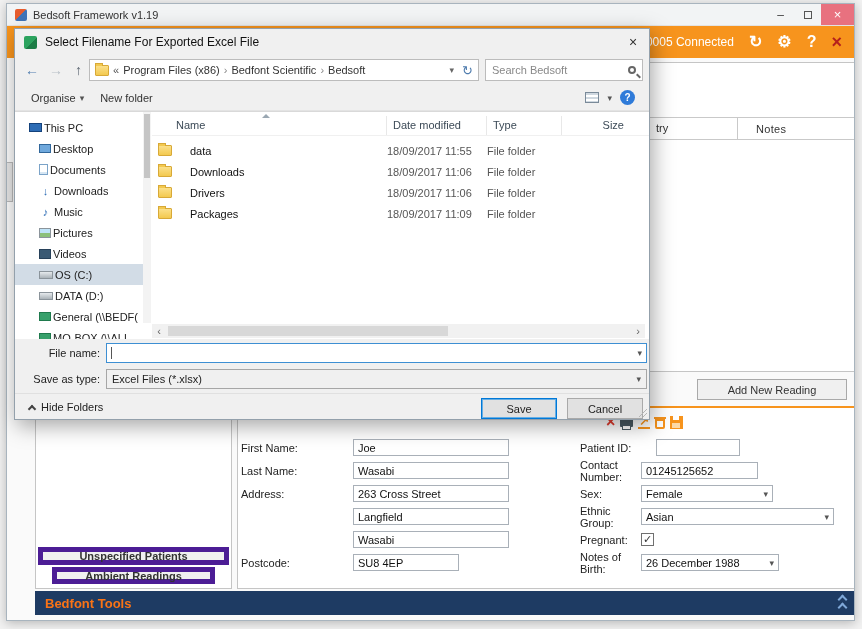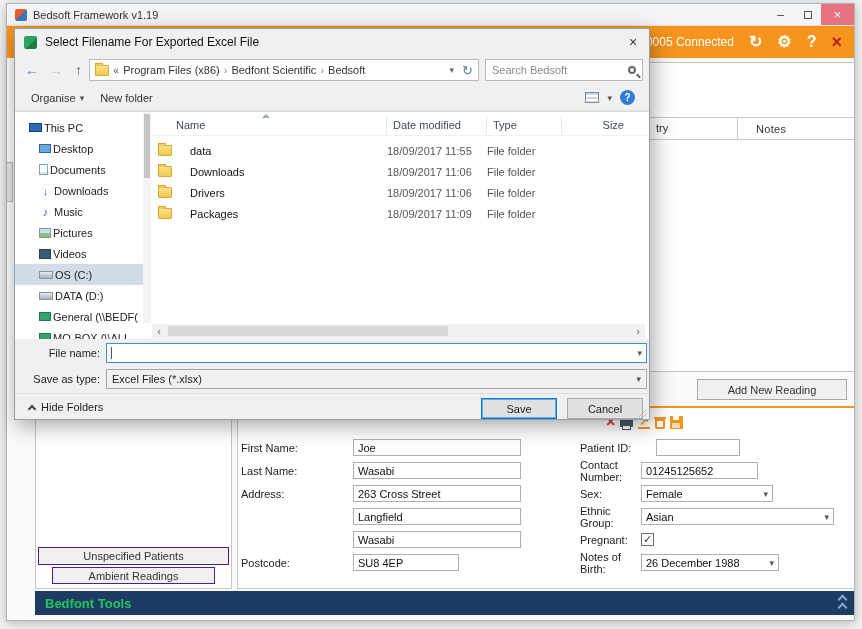--- a/index.html
+++ b/index.html
@@ -20,21 +20,21 @@
 
   .orange-bar { position:absolute; top:0; left:0; right:0; height:32px; background:#f7941d; display:flex; align-items:center; justify-content:flex-end; gap:15px; padding-right:12px; }
   .hdr-txt { color:#fff; font-size:12px; }
   .hdr-ic { color:#fff; font-size:16px; font-weight:bold; line-height:16px; cursor:default; }
   .hdr-ic.closex { color:#b5201c; font-size:18px; }
 
   .side-tab { position:absolute; left:0; top:136px; width:6px; height:40px; background:#e4e4e4; border:1px solid #b7b7b7; border-left:none; }
 
   .panel { background:#fff; border:1px solid #c5c5c5; position:absolute; }
   .patients-panel { left:28px; top:36px; width:197px; height:527px; }
-  .pbtn { position:absolute; height:18px; background:#f0f0f0; border:1px solid #4c1d95; display:flex; align-items:center; justify-content:center; font-size:11px; color:#333; }
+  .pbtn { position:absolute; height:18px; background:#f0f0f0; border:5px solid #4c1d95; display:flex; align-items:center; justify-content:center; font-size:11px; color:#333;font-weight:bold; }
   .pbtn.unspec { left:2px; right:2px; top:484px; }
   .pbtn.ambient { left:16px; right:16px; top:504px; height:17px; }
 
   .readings-panel { left:230px; top:36px; width:619px; height:310px; }
   .readings-header { position:absolute; left:0; right:0; top:54px; height:23px; border-top:1px solid #c9c9c9; border-bottom:1px solid #c9c9c9; display:flex; align-items:center; }
   .rh-cell1 { position:relative; width:500px; height:100%; border-right:1px solid #c9c9c9; }
   .rh-cell1 span { position:absolute; left:418px; top:4px; color:#333; }
   .rh-cell2 { flex:1; padding-left:18px; color:#333; letter-spacing:.3px; }
 
   .add-btn { position:absolute; left:690px; top:353px; width:150px; height:21px; background:#f0f0f0; border:1px solid #a9a9a9; display:flex; align-items:center; justify-content:center; color:#333; }
@@ -53,29 +53,29 @@
   .fi.save::before { content:""; position:absolute; top:0; left:3px; width:6px; height:4px; background:#fff; }
   .fi.save::after { content:""; position:absolute; bottom:1px; left:2px; width:8px; height:5px; background:#fcd9a8; }
 
   .form-col { position:absolute; top:28px; }
   .form-left { left:3px; width:300px; }
   .form-right { left:306px; width:310px; }
   .frow { height:23px; display:flex; align-items:center; }
   .flabel { width:112px; color:#222; }
   .form-right .flabel { width:95px;padding-left:36px; }
   .ibox { height:17px; border:1px solid #a9b0b8; background:#fff; display:flex; align-items:center; padding:0 4px; color:#111; }
-  .w168 { width:168px; } .w106 { width:106px; } .w84 { width:84px; margin-left:17px; }
+  .w168 { width:156px; } .w106 { width:106px; } .w84 { width:84px; margin-left:17px; }
   .w117 { width:117px; margin-left:2px; } .w132 { width:132px; margin-left:2px; }
   .w193 { width:193px; margin-left:2px; } .w138 { width:138px; margin-left:2px; }
   .sel { justify-content:flex-start; }
   .sel .arrow { margin-left:auto; color:#555; font-size:9px; }
   .checkbox { width:13px; height:13px; border:1px solid #707070; background:#fff; margin-left:2px; display:flex; align-items:center; justify-content:center; font-size:11px; color:#333; line-height:11px; }
 
   .tools-bar { position:absolute; left:28px; top:565px; width:821px; height:24px; background:#1e3b63; display:flex; align-items:center; padding:0 10px; }
-  .tools-title { color:#22c55e; font-size:13px; font-weight:bold; }
+  .tools-title { color:#f97316; font-size:13px; font-weight:bold; }
   .tools-chev { margin-left:auto; display:flex; flex-direction:column; gap:1px; }
   .chev { width:7px; height:7px; border-left:2px solid #7fa8d9; border-top:2px solid #7fa8d9; transform:rotate(45deg); display:block; }
   .chev.dark { border-color:#444; width:6px; height:6px; }
 
   
   .dialog { position:absolute; left:14px; top:28px; width:636px; height:392px; background:#f0f0f0; border:1px solid #93a0ab; box-shadow:3px 6px 20px rgba(0,0,0,.35); z-index:10; }
   .dlg-titlebar { height:26px; display:flex; align-items:center; }
   .dlg-ic { width:13px; height:13px; margin:0 8px 0 9px; background:linear-gradient(135deg,#2ca35e 55%,#1c7d46 45%); border-radius:2px; }
   .dlg-title { font-size:12px; color:#111; }
   .dlg-close { margin-left:auto; width:32px; height:100%; display:flex; align-items:center; justify-content:center; font-size:14px; color:#333; }

